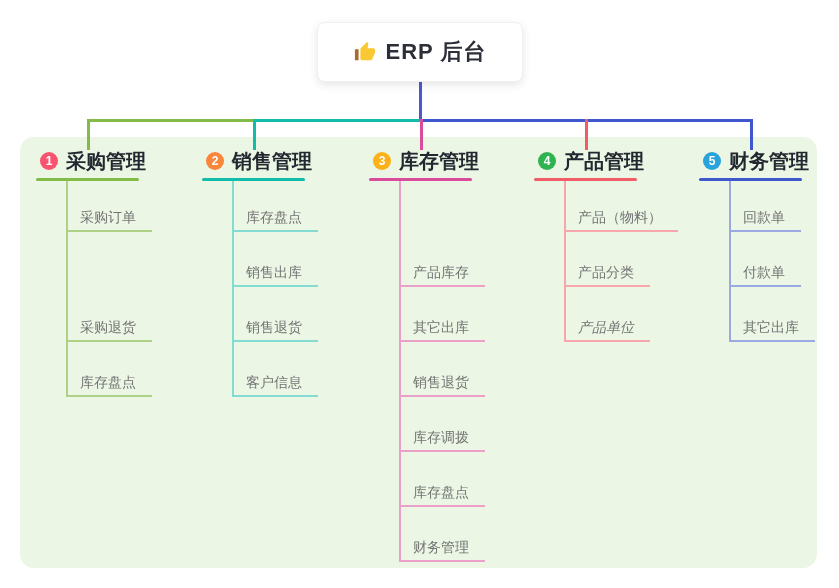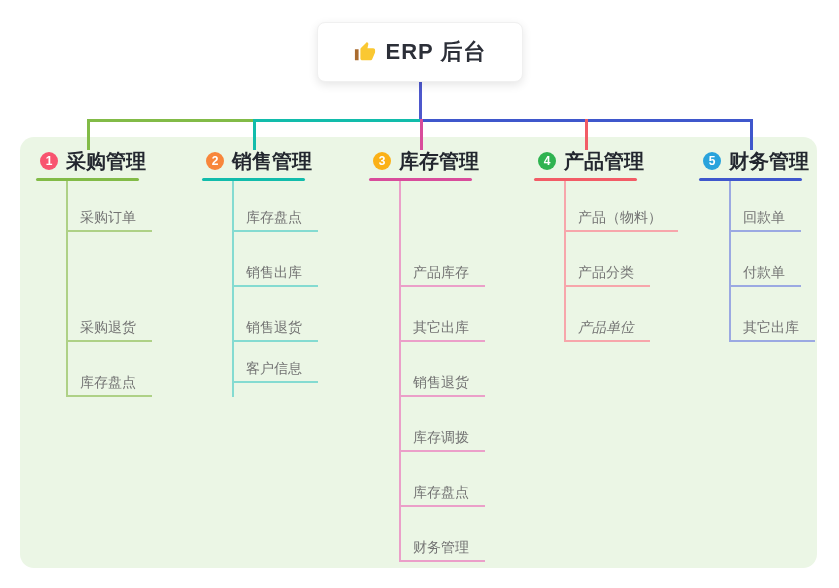--- a/index.html
+++ b/index.html
@@ -96,21 +96,21 @@
       <div class="spine" style="height: 216px; background: rgb(132, 219, 209);"></div>
       <div class="child" style="top: 202px; border-bottom-color: rgb(132, 219, 209);">
         <span class="child-label">库存盘点</span>
       </div>
       <div class="child" style="top: 257px; border-bottom-color: rgb(132, 219, 209);">
         <span class="child-label">销售出库</span>
       </div>
       <div class="child" style="top: 312px; border-bottom-color: rgb(132, 219, 209);">
         <span class="child-label">销售退货</span>
       </div>
-      <div class="child" style="top: 353px; border-bottom-color: rgb(132, 219, 209);">
+      <div class="child" style="top: 367px; border-bottom-color: rgb(132, 219, 209);">
         <span class="child-label">客户信息</span>
       </div>
     </div>
     <div class="branch" style="left: 369px;">
       <div class="branch-header">
         <span class="badge" style="background: rgb(251, 177, 23);">3</span>
         <span class="branch-title">库存管理</span>
       </div>
       <div class="branch-underline" style="background: rgb(216, 76, 155);"></div>
       <div class="spine" style="height: 381px; background: rgb(235, 159, 201);"></div>

